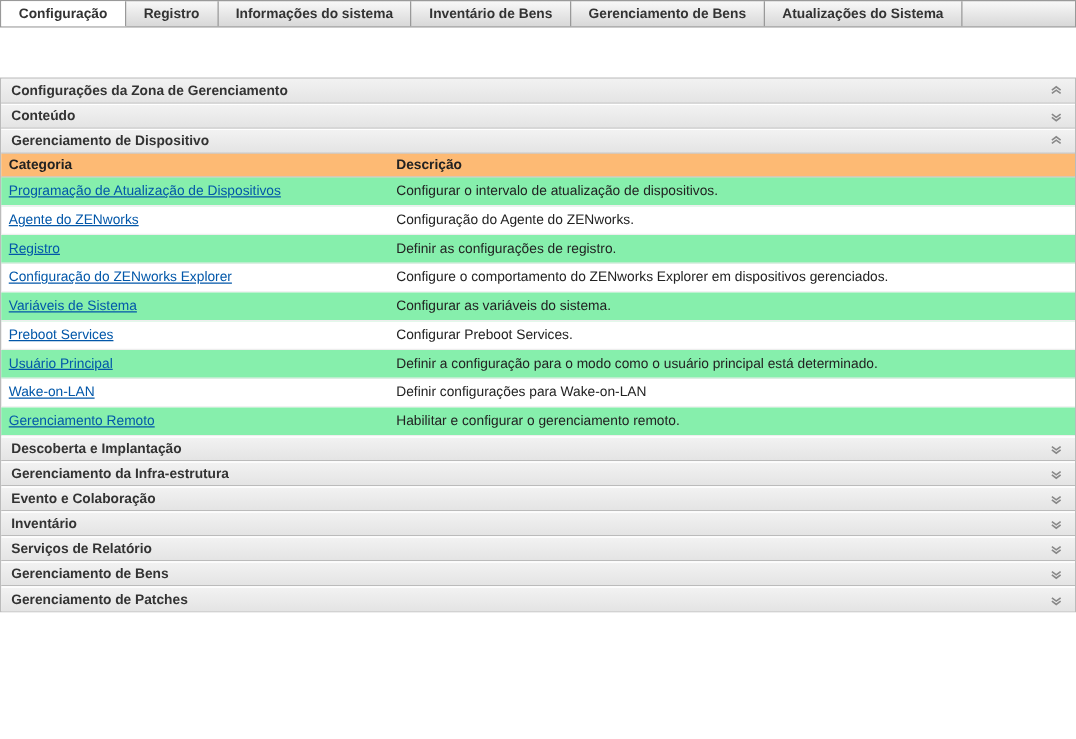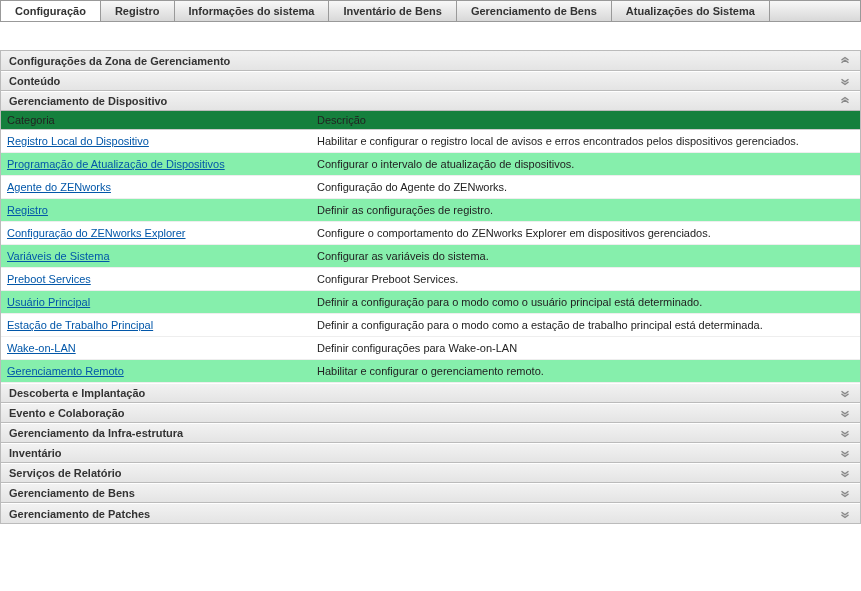--- a/index.html
+++ b/index.html
@@ -24,21 +24,21 @@
     color: #333;
     cursor: pointer;
     white-space: nowrap;
     display: flex;
     align-items: center;
   }
   .tab.active {
     background: #fff;
   }
   .content-wrap {
-    margin-top: 28px;
+    margin-top: 40px;
     border: 1px solid #bbb;
   }
   .section-header {
     background: linear-gradient(#f2f2f2, #e4e4e4);
     border-bottom: 1px solid #bbb;
     border-top: 1px solid #fff;
     padding: 4px 8px;
     font-weight: bold;
     color: #333;
     display: flex;
@@ -49,23 +49,23 @@
   .section-header:first-child { border-top: none; }
   .chevron-icon {
     width: 14px;
     height: 14px;
     display: inline-block;
     color: #888;
   }
   .chevron-icon svg { width: 14px; height: 14px; display: block; }
   .table-head {
     display: flex;
-    background: #15803d;
+    background: #fdba74;
     border-bottom: 1px solid #ccc;
-    font-weight: normal;
+    font-weight: bold;
     color: #222;
   }
   .col-cat { width: 310px; padding: 3px 6px; }
   .col-desc { flex: 1; padding: 3px 6px; }
   .row {
     display: flex;
     border-bottom: 1px solid #eee;
   }
   .row.alt { background: #86efac; }
   .row .col-cat a {
@@ -118,24 +118,20 @@
         </svg>
     </span>
   </div>
 
   <div class="table-head">
     <div class="col-cat">Categoria</div>
     <div class="col-desc">Descrição</div>
   </div>
 
   <div id="rows-container">
-      <div class="row">
-        <div class="col-cat"><a>Registro Local do Dispositivo</a></div>
-        <div class="col-desc">Habilitar e configurar o registro local de avisos e erros encontrados pelos dispositivos gerenciados.</div>
-      </div>
       <div class="row alt">
         <div class="col-cat"><a>Programação de Atualização de Dispositivos</a></div>
         <div class="col-desc">Configurar o intervalo de atualização de dispositivos.</div>
       </div>
       <div class="row">
         <div class="col-cat"><a>Agente do ZENworks</a></div>
         <div class="col-desc">Configuração do Agente do ZENworks.</div>
       </div>
       <div class="row alt">
         <div class="col-cat"><a>Registro</a></div>
@@ -151,51 +147,47 @@
       </div>
       <div class="row">
         <div class="col-cat"><a>Preboot Services</a></div>
         <div class="col-desc">Configurar Preboot Services.</div>
       </div>
       <div class="row alt">
         <div class="col-cat"><a>Usuário Principal</a></div>
         <div class="col-desc">Definir a configuração para o modo como o usuário principal está determinado.</div>
       </div>
       <div class="row">
-        <div class="col-cat"><a>Estação de Trabalho Principal</a></div>
-        <div class="col-desc">Definir a configuração para o modo como a estação de trabalho principal está determinada.</div>
-      </div>
-      <div class="row">
         <div class="col-cat"><a>Wake-on-LAN</a></div>
         <div class="col-desc">Definir configurações para Wake-on-LAN</div>
       </div>
       <div class="row alt">
         <div class="col-cat"><a>Gerenciamento Remoto</a></div>
         <div class="col-desc">Habilitar e configurar o gerenciamento remoto.</div>
       </div>
     </div>
 
   <div class="section-header">
     <span>Descoberta e Implantação</span>
     <span class="chevron-icon">
       <svg viewBox="0 0 16 16">
           <path d="M4 6l4 3 4-3M4 9l4 3 4-3" stroke="#888" stroke-width="1.5" fill="none"></path>
         </svg>
     </span>
   </div>
   <div class="section-header">
+    <span>Gerenciamento da Infra-estrutura</span>
+    <span class="chevron-icon">
+      <svg viewBox="0 0 16 16">
+          <path d="M4 6l4 3 4-3M4 9l4 3 4-3" stroke="#888" stroke-width="1.5" fill="none"></path>
+        </svg>
+    </span>
+  </div>
+  <div class="section-header">
     <span>Evento e Colaboração</span>
-    <span class="chevron-icon">
-      <svg viewBox="0 0 16 16">
-          <path d="M4 6l4 3 4-3M4 9l4 3 4-3" stroke="#888" stroke-width="1.5" fill="none"></path>
-        </svg>
-    </span>
-  </div>
-  <div class="section-header">
-    <span>Gerenciamento da Infra-estrutura</span>
     <span class="chevron-icon">
       <svg viewBox="0 0 16 16">
           <path d="M4 6l4 3 4-3M4 9l4 3 4-3" stroke="#888" stroke-width="1.5" fill="none"></path>
         </svg>
     </span>
   </div>
   <div class="section-header">
     <span>Inventário</span>
     <span class="chevron-icon">
       <svg viewBox="0 0 16 16">

